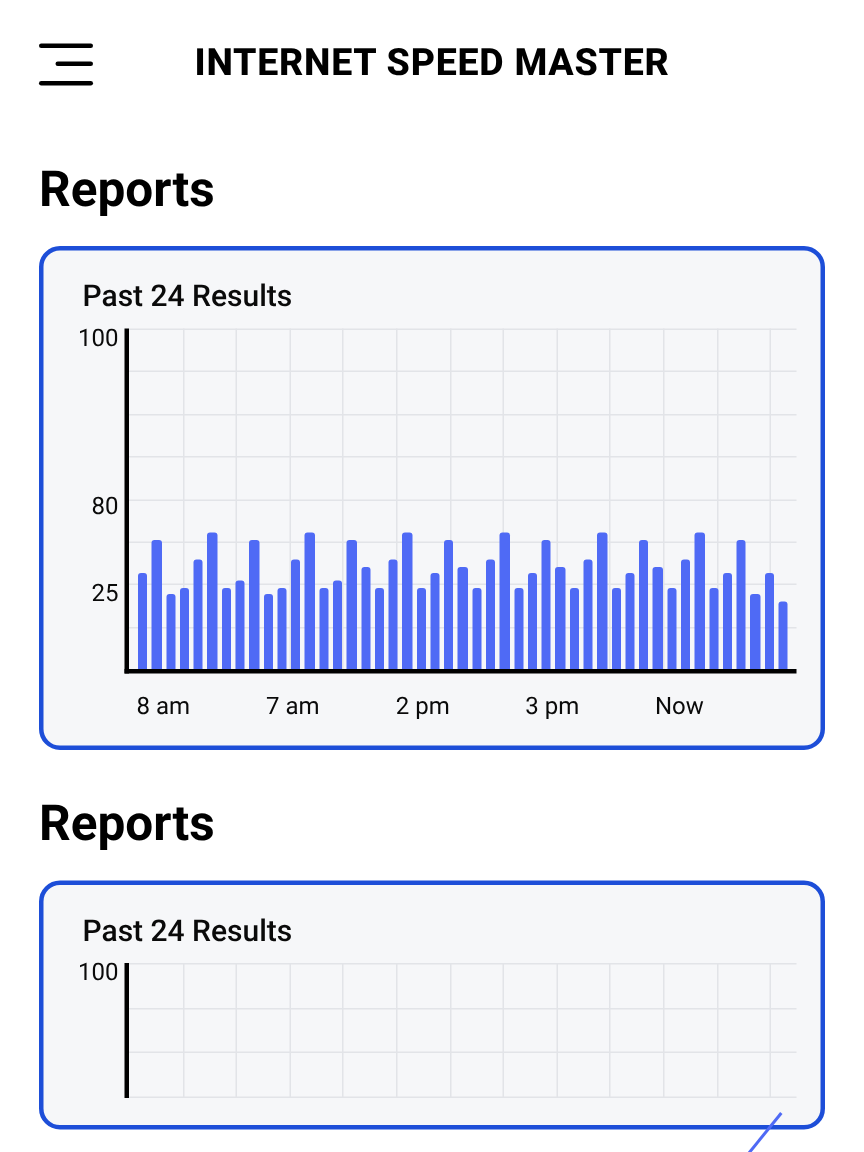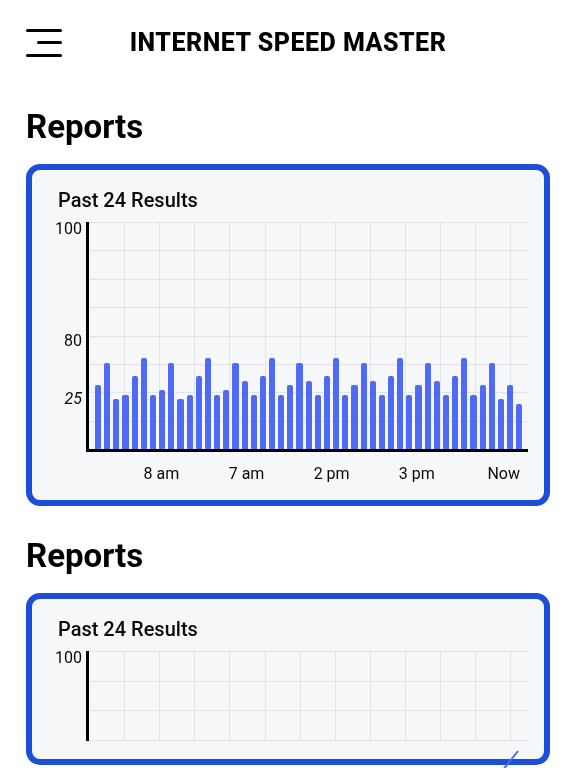--- a/index.html
+++ b/index.html
@@ -41,21 +41,21 @@
       letter-spacing: 0.5px;
       margin-left: -36px;
     }
     .section-title {
       font-size: 33px;
       font-weight: 700;
       padding: 30px 26px 18px 26px;
     }
     .card {
       margin: 0 26px;
-      border: 6px solid #1d4ed8;
+      border: 3px solid #1d4ed8;
       background: #f6f7f9;
       border-radius: 14px;
       padding: 18px 10px 18px 10px;
     }
     .card-title {
       font-size: 20px;
       font-weight: 500;
       color: #0a0a0a;
       padding-left: 16px;
       padding-bottom: 10px;
@@ -99,21 +99,21 @@
       background: #4f6af5;
       border-radius: 2px 2px 0 0;
     }
     .x-axis {
       display: flex;
       justify-content: space-between;
       padding: 12px 8px 0 8px;
       font-size: 16px;
       color: #0a0a0a;
     }
-    .x-axis span { flex: 1; text-align: right; }
+    .x-axis span { flex: 1; text-align: left; }
     .chart2-wrap {
       position: relative;
       height: 90px;
       padding-left: 44px;
       padding-right: 6px;
     }
     .plot2 {
       position: relative;
       width: 100%;
       height: 90px;
@@ -137,21 +137,21 @@
   </div>
   <div class="app-title">INTERNET SPEED MASTER</div>
 </div>
 
 <div class="section-title">Reports</div>
 <div class="card">
   <div class="card-title">Past 24  Results</div>
   <div class="chart-wrap">
     <div class="y-tick" style="top:6px;">100</div>
     <div class="y-tick" style="top:118px;">80</div>
-    <div class="y-tick" style="top:176px;font-style:italic;">25</div>
+    <div class="y-tick" style="top:176px;">25</div>
     <div class="plot" id="plot1">
 
       <div class="grid-h" style="top:0%;"></div>
       <div class="grid-h" style="top:12.5%;"></div>
       <div class="grid-h" style="top:25%;"></div>
       <div class="grid-h" style="top:37.5%;"></div>
       <div class="grid-h" style="top:50%;"></div>
       <div class="grid-h" style="top:62.5%;"></div>
       <div class="grid-h" style="top:75%;"></div>
       <div class="grid-h" style="top:87.5%;"></div>

